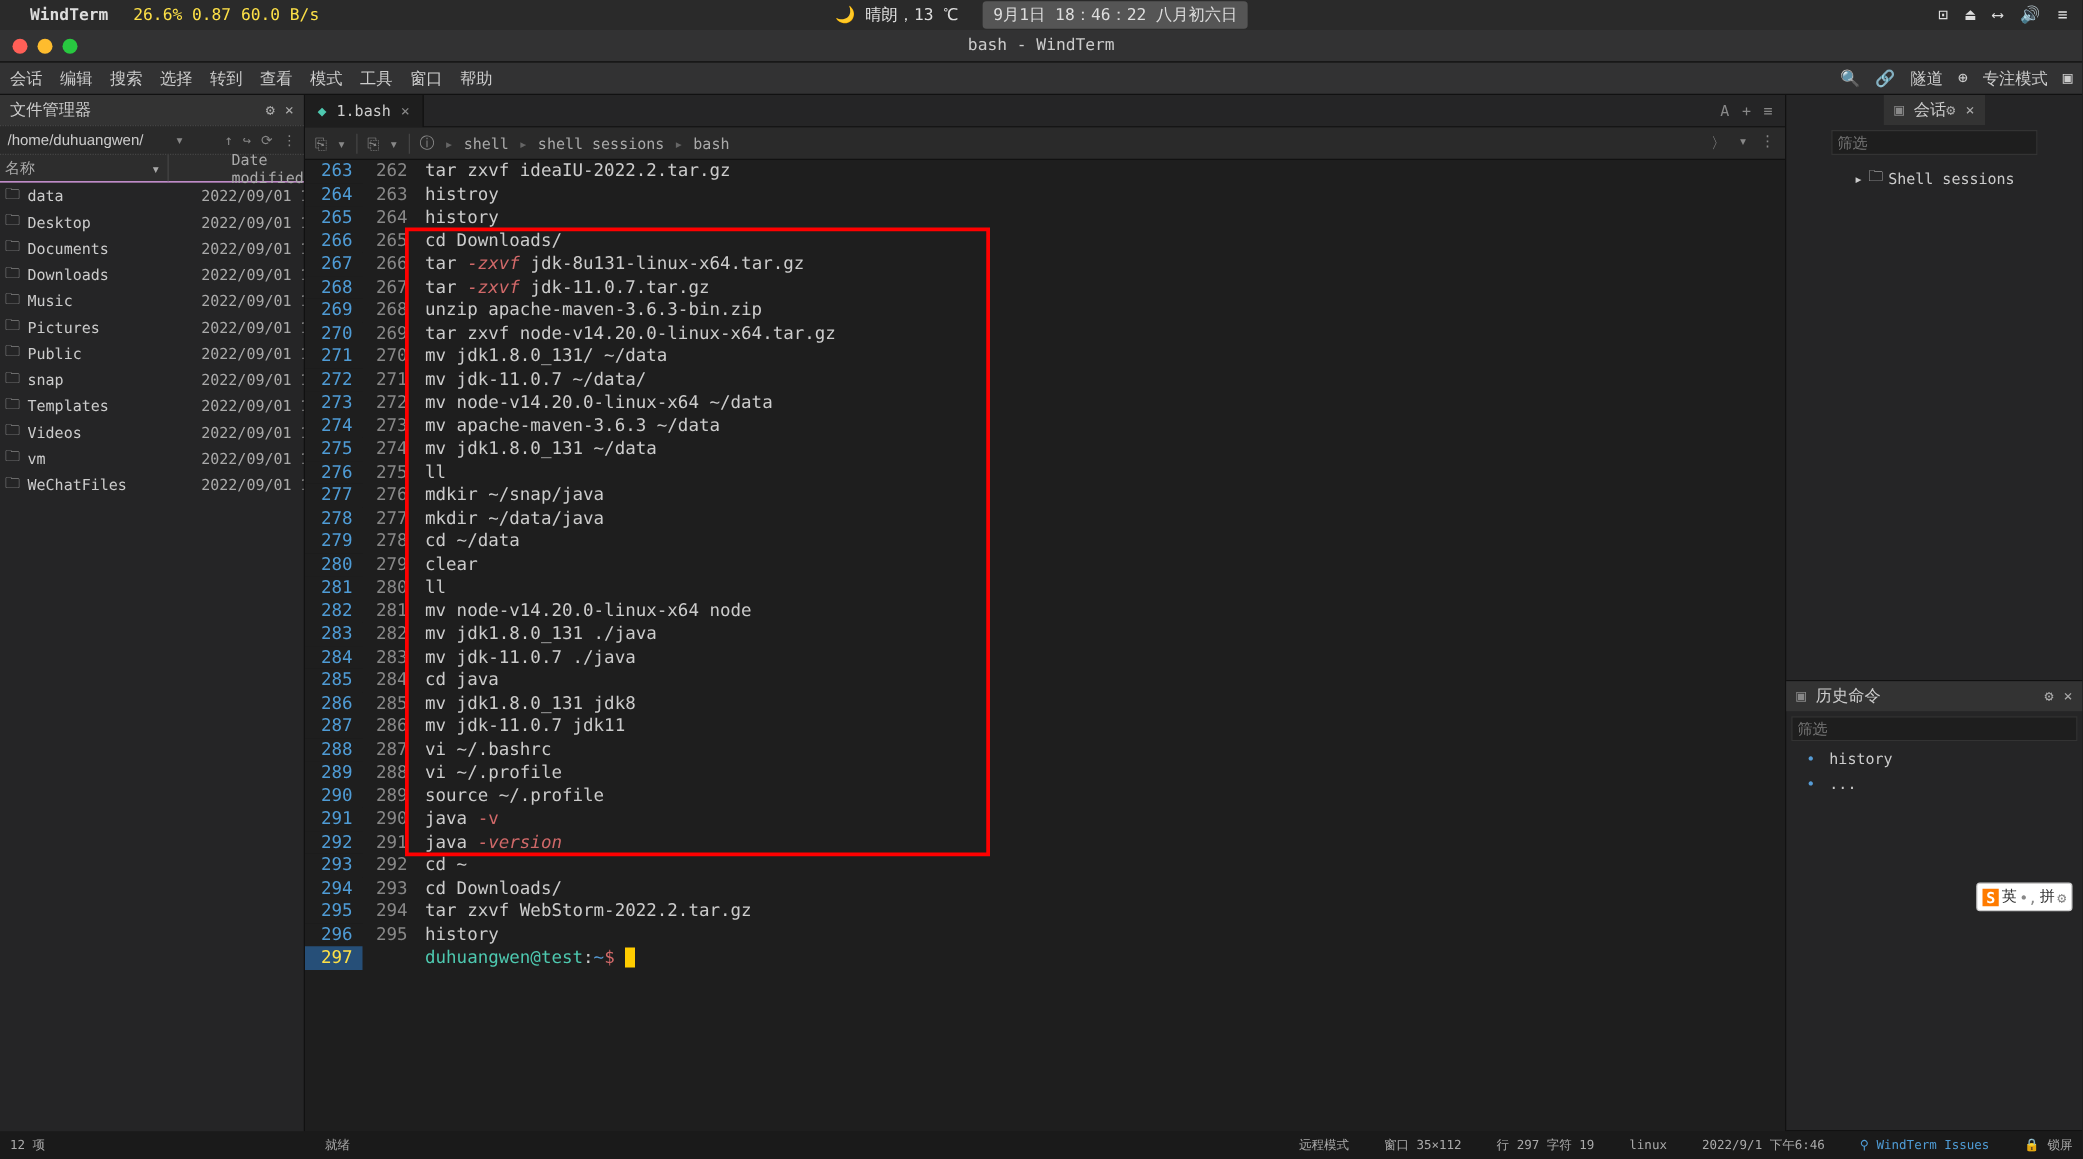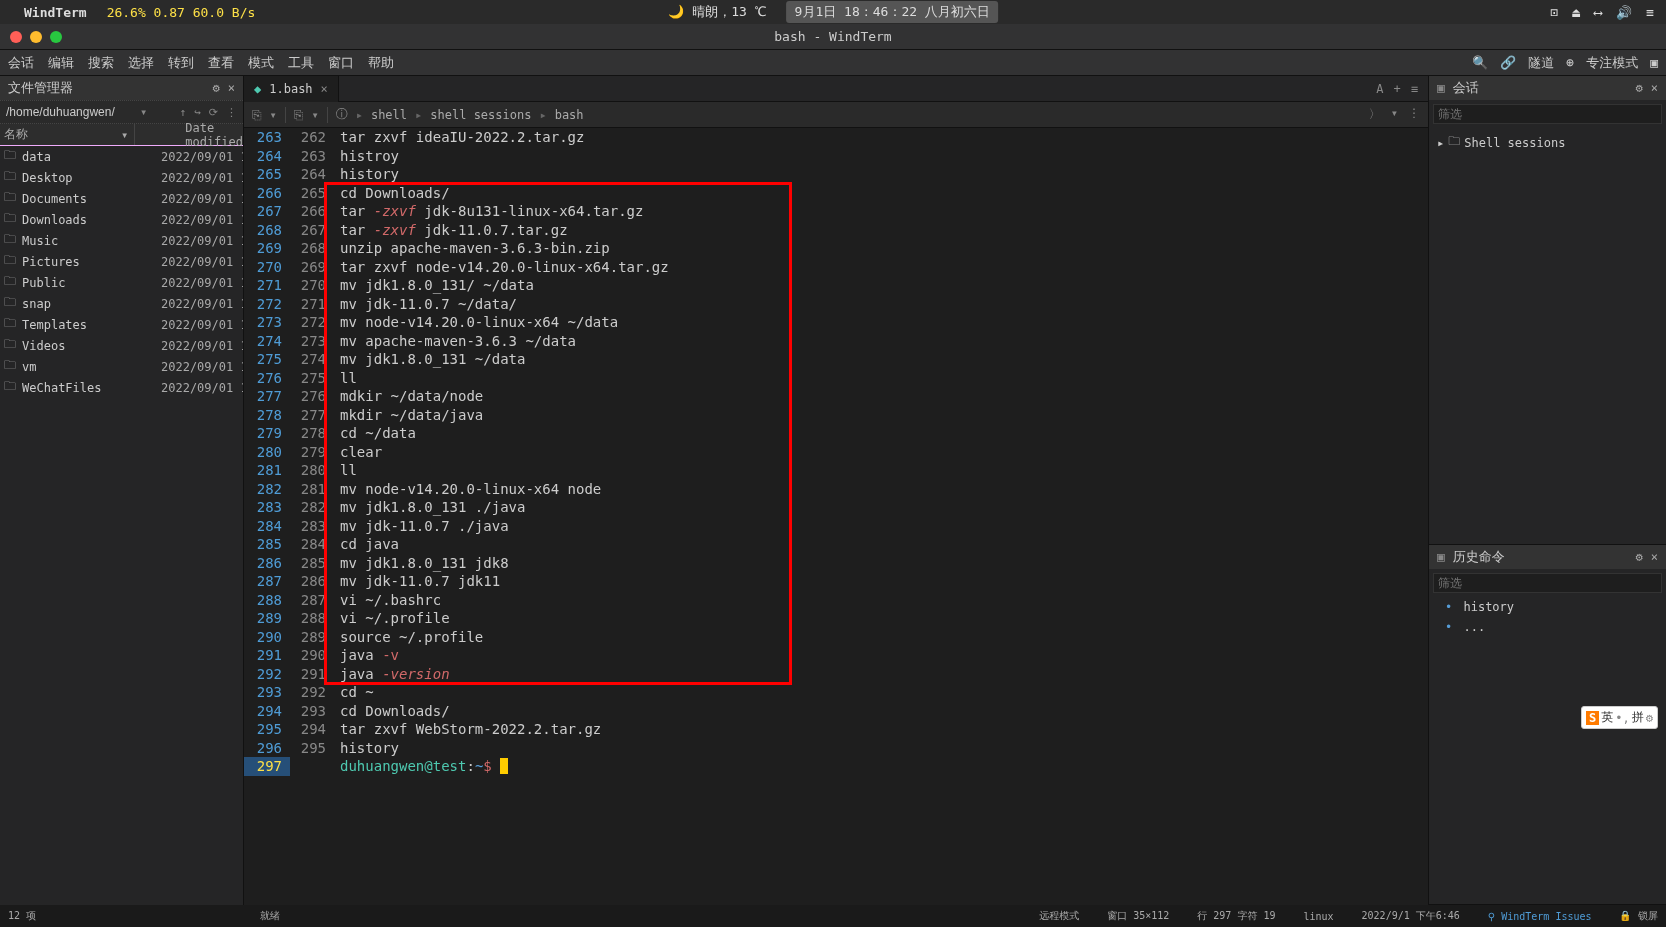--- a/index.html
+++ b/index.html
@@ -169,21 +169,21 @@
   pointer-events: none;
 }
 .sidebar-right {
   width: 238px;
   background: #252526;
   border-left: 1px solid #111;
   display: flex;
   flex-direction: column;
 }
 .right-panel { border-bottom: 1px solid #111; display: flex; flex-direction: column; }
-.right-panel.sessions { flex: 1; }
+.right-panel.sessions { flex: 1; align-items: center; }
 .right-panel.history { height: 360px; }
 .filter-box { padding: 4px; }
 .filter-box input { width: 100%; background: #1e1e1e; border: 1px solid #333; color: #888; padding: 2px 4px; font-size: 12px; }
 .tree-item { padding: 4px 8px; display: flex; align-items: center; gap: 4px; color: #ccc; cursor: pointer; }
 .hist-item { padding: 3px 16px; color: #ccc; }
 .hist-item::before { content: "• "; color: #569cd6; margin-right: 4px; }
 .statusbar {
   height: 22px;
   background: #1a1a1a;
   display: flex;
@@ -382,21 +382,21 @@
         <div class="term-line"><span class="gutter1">267</span><span class="gutter2">266</span><span class="term-text">tar <span class="opt">-zxvf</span> jdk-8u131-linux-x64.tar.gz</span></div>
         <div class="term-line"><span class="gutter1">268</span><span class="gutter2">267</span><span class="term-text">tar <span class="opt">-zxvf</span> jdk-11.0.7.tar.gz</span></div>
         <div class="term-line"><span class="gutter1">269</span><span class="gutter2">268</span><span class="term-text">unzip apache-maven-3.6.3-bin.zip</span></div>
         <div class="term-line"><span class="gutter1">270</span><span class="gutter2">269</span><span class="term-text">tar zxvf node-v14.20.0-linux-x64.tar.gz</span></div>
         <div class="term-line"><span class="gutter1">271</span><span class="gutter2">270</span><span class="term-text">mv jdk1.8.0_131/ ~/data</span></div>
         <div class="term-line"><span class="gutter1">272</span><span class="gutter2">271</span><span class="term-text">mv jdk-11.0.7 ~/data/</span></div>
         <div class="term-line"><span class="gutter1">273</span><span class="gutter2">272</span><span class="term-text">mv node-v14.20.0-linux-x64 ~/data</span></div>
         <div class="term-line"><span class="gutter1">274</span><span class="gutter2">273</span><span class="term-text">mv apache-maven-3.6.3 ~/data</span></div>
         <div class="term-line"><span class="gutter1">275</span><span class="gutter2">274</span><span class="term-text">mv jdk1.8.0_131 ~/data</span></div>
         <div class="term-line"><span class="gutter1">276</span><span class="gutter2">275</span><span class="term-text">ll</span></div>
-        <div class="term-line"><span class="gutter1">277</span><span class="gutter2">276</span><span class="term-text">mdkir ~/data/node</span></div>
+        <div class="term-line"><span class="gutter1">277</span><span class="gutter2">276</span><span class="term-text">mdkir ~/snap/java</span></div>
         <div class="term-line"><span class="gutter1">278</span><span class="gutter2">277</span><span class="term-text">mkdir ~/data/java</span></div>
         <div class="term-line"><span class="gutter1">279</span><span class="gutter2">278</span><span class="term-text">cd ~/data</span></div>
         <div class="term-line"><span class="gutter1">280</span><span class="gutter2">279</span><span class="term-text">clear</span></div>
         <div class="term-line"><span class="gutter1">281</span><span class="gutter2">280</span><span class="term-text">ll</span></div>
         <div class="term-line"><span class="gutter1">282</span><span class="gutter2">281</span><span class="term-text">mv node-v14.20.0-linux-x64 node</span></div>
         <div class="term-line"><span class="gutter1">283</span><span class="gutter2">282</span><span class="term-text">mv jdk1.8.0_131 ./java</span></div>
         <div class="term-line"><span class="gutter1">284</span><span class="gutter2">283</span><span class="term-text">mv jdk-11.0.7 ./java</span></div>
         <div class="term-line"><span class="gutter1">285</span><span class="gutter2">284</span><span class="term-text">cd java</span></div>
         <div class="term-line"><span class="gutter1">286</span><span class="gutter2">285</span><span class="term-text">mv jdk1.8.0_131 jdk8</span></div>
         <div class="term-line"><span class="gutter1">287</span><span class="gutter2">286</span><span class="term-text">mv jdk-11.0.7 jdk11</span></div>

